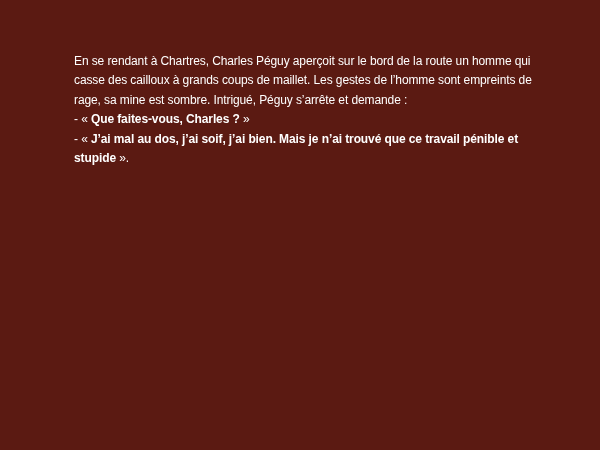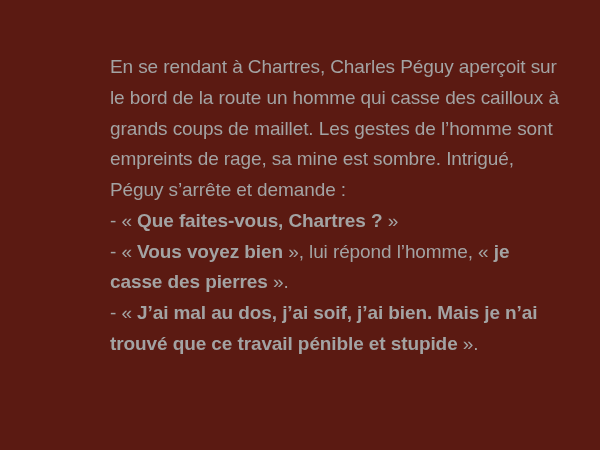--- a/index.html
+++ b/index.html
@@ -15,26 +15,25 @@
   }
   .slide {
     box-sizing: border-box;
     width: 600px;
     height: 450px;
     background: #5b1a12;
     padding: 52px 40px 40px 74px;
     display: block;
   }
   .story {
-    color: #a3a3a3;
-    font-size: 19px;
+    color: #ffffff;
+    font-size: 12px;
     line-height: 1.62;
     letter-spacing: -0.1px;
     max-width: 490px;
-    margin-left: 36px;
   }
   .para {
     margin: 0;
     padding: 0;
   }
   .para + .para {
     margin-top: 0px;
   }
   .strong {
     font-weight: bold;
@@ -42,17 +41,16 @@
   .dialogue {
     white-space: normal;
   }
 </style>
 </head>
 <body>
 
 <div class="slide">
   <div class="story" id="story">
       <div class="para "><span>En se rendant à Chartres, Charles Péguy aperçoit sur le bord de la route un homme qui casse des cailloux à grands coups de maillet. Les gestes de l’homme sont empreints de rage, sa mine est sombre. Intrigué, Péguy s’arrête et demande :</span></div>
-      <div class="para dialogue"><span>- « </span><span class="strong">Que faites-vous, Chartres ?</span><span> »</span></div>
-      <div class="para dialogue"><span>- « </span><span class="strong">Vous voyez bien</span><span> », lui répond l’homme, « </span><span class="strong">je casse des pierres</span><span> ».</span></div>
+      <div class="para dialogue"><span>- « </span><span class="strong">Que faites-vous, Charles ?</span><span> »</span></div>
       <div class="para dialogue"><span>- « </span><span class="strong">J’ai mal au dos, j’ai soif, j’ai bien. Mais je n’ai trouvé que ce travail pénible et stupide</span><span> ».</span></div>
     </div>
 </div>
 
 </body></html>

